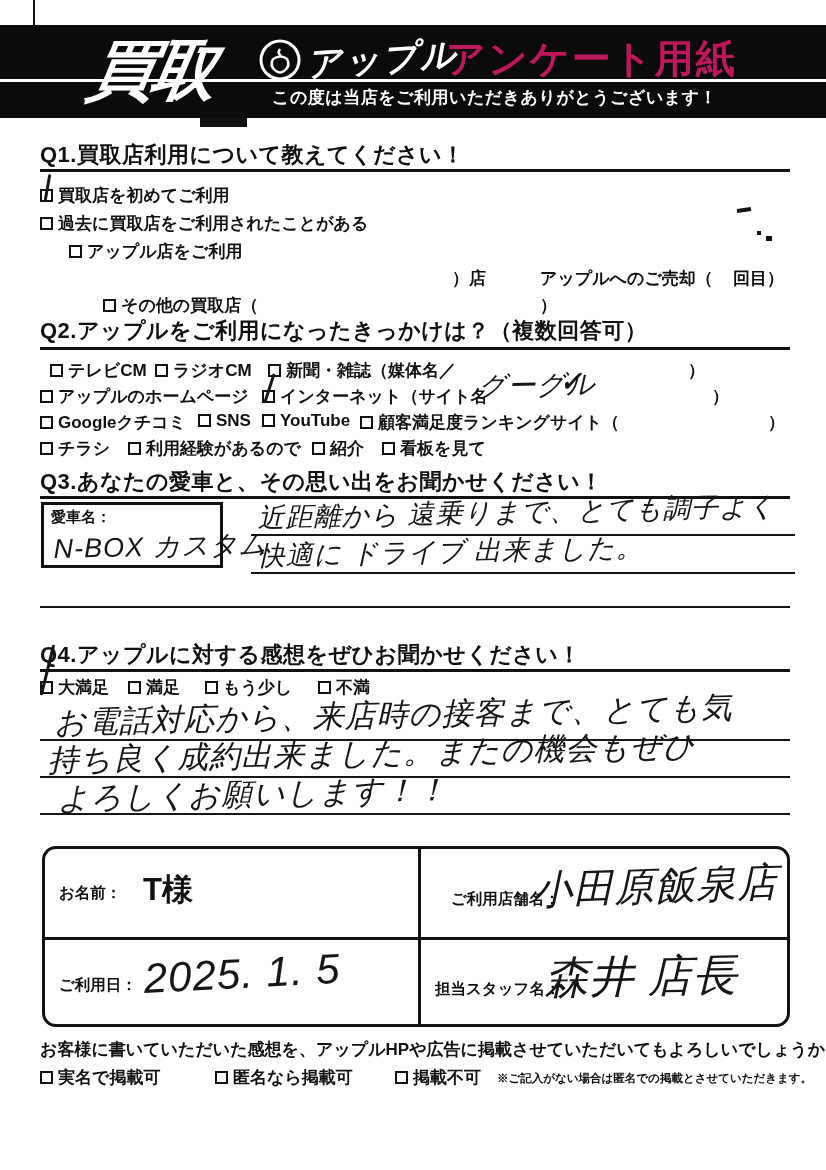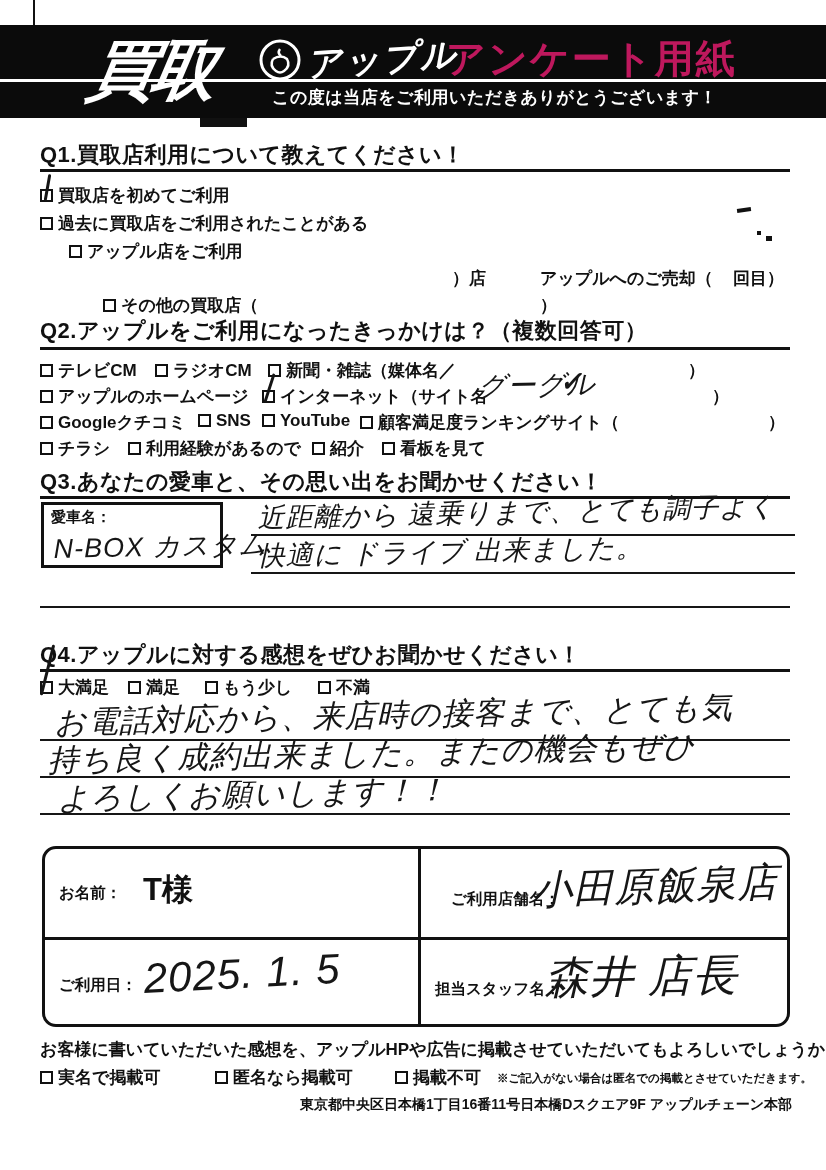--- a/index.html
+++ b/index.html
@@ -94,21 +94,21 @@
   <div class="row" style="left:733px; top:267px;">回目）</div>
 
   <div class="row" style="left:57px; top:294px;margin-left:46px;">
     <span class="cb"></span><span>その他の買取店（</span>
   </div>
   <div class="row" style="left:540px; top:294px;">）</div>
 
   <div class="q-head" style="left:40px; top:316px;">Q2.アップルをご利用になったきっかけは？（複数回答可）</div>
   <div class="hline" style="left:40px; top:347px; width:750px;"></div>
 
-  <div class="row" style="left:40px; top:359px;">
+  <div class="row" style="left:50px; top:359px;">
     <span class="cb"></span><span>テレビCM</span>
   </div>
   <div class="row" style="left:155px; top:359px;">
     <span class="cb"></span><span>ラジオCM</span>
   </div>
   <div class="row" style="left:268px; top:359px;">
     <span class="cb"></span><span>新聞・雑誌（媒体名／</span>
   </div>
   <div class="row" style="left:688px; top:359px;">）</div>
 
@@ -212,15 +212,14 @@
   <div class="foot-row" style="left:40px;">
     <span class="cb"></span><span>実名で掲載可</span>
   </div>
   <div class="foot-row" style="left:215px;">
     <span class="cb"></span><span>匿名なら掲載可</span>
   </div>
   <div class="foot-row" style="left:395px;">
     <span class="cb"></span><span>掲載不可</span>
   </div>
   <div class="foot-note">※ご記入がない場合は匿名での掲載とさせていただきます。</div>
-  <div class="foot-addr">東京都中央区日本橋1丁目16番11号日本橋Dスクエア9F アップルチェーン本部</div>
 
 </div>
 
 </body></html>

